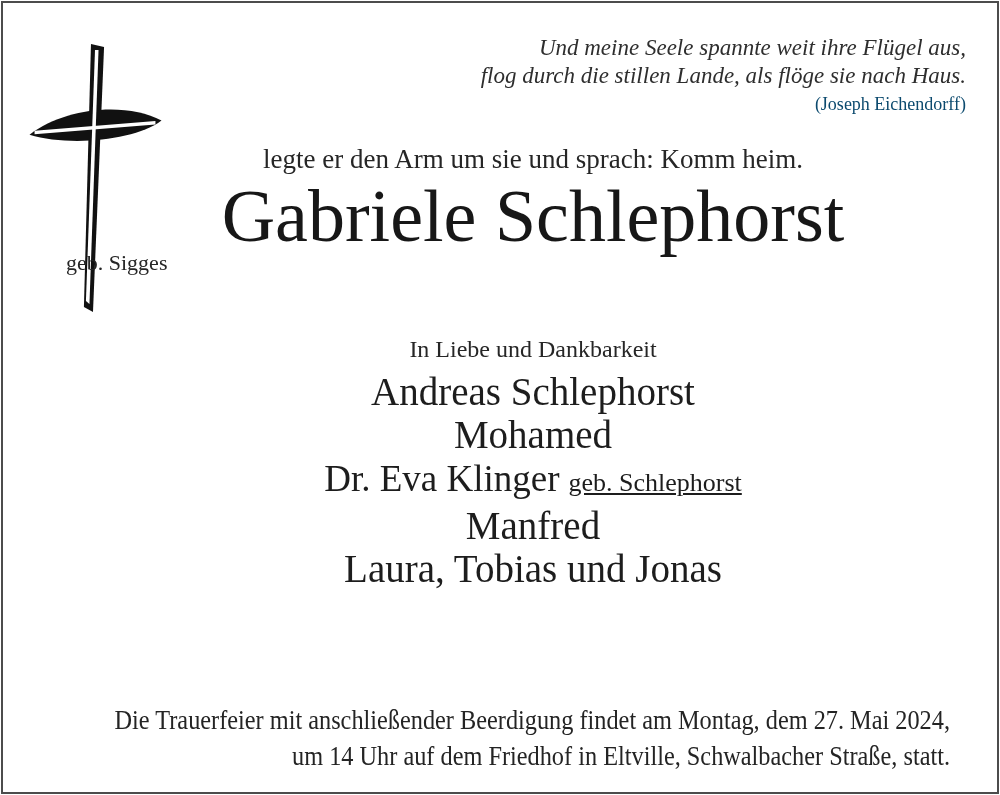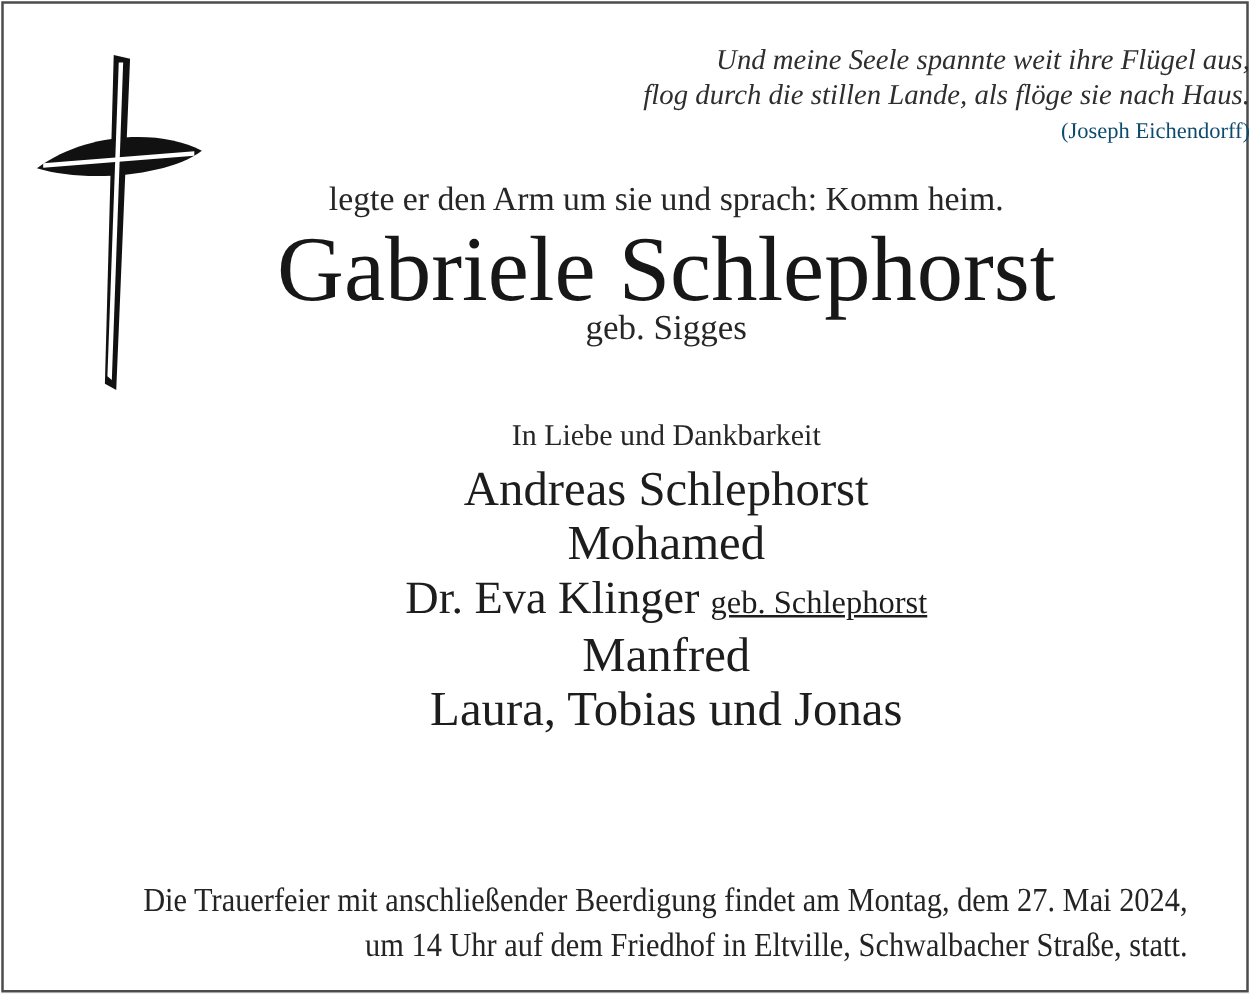--- a/index.html
+++ b/index.html
@@ -22,20 +22,21 @@
     left:26px;top:42px;
     width:138px;height:272px;
   }
   .content{
     position:relative;
     margin-left:66px; 
   }
   .quote{
     margin-top:34px;
     text-align:right;
+    padding-right:34px;
     font-style:italic;
     font-size:23px;
     line-height:28px;
     color:#2e2e2e;
   }
   .quote .attribution{
     font-style:normal;
     font-size:18px;
     line-height:24px;
     margin-top:2px;
@@ -50,22 +51,22 @@
   }
   .deceased-name{
     text-align:center;
     font-size:74px;
     line-height:80px;
     color:#171717;
     white-space:nowrap;
   }
   .maiden{
     margin-top:-6px;
-    text-align:center;
-    font-size:28px;
+    text-align:left;
+    font-size:22px;
     line-height:26px;
     color:#262626;
   }
   .dates{
     margin-top:-10px;
     display:flex;
     justify-content:center;
     gap:95px;
     font-size:23px;
     line-height:30px;

